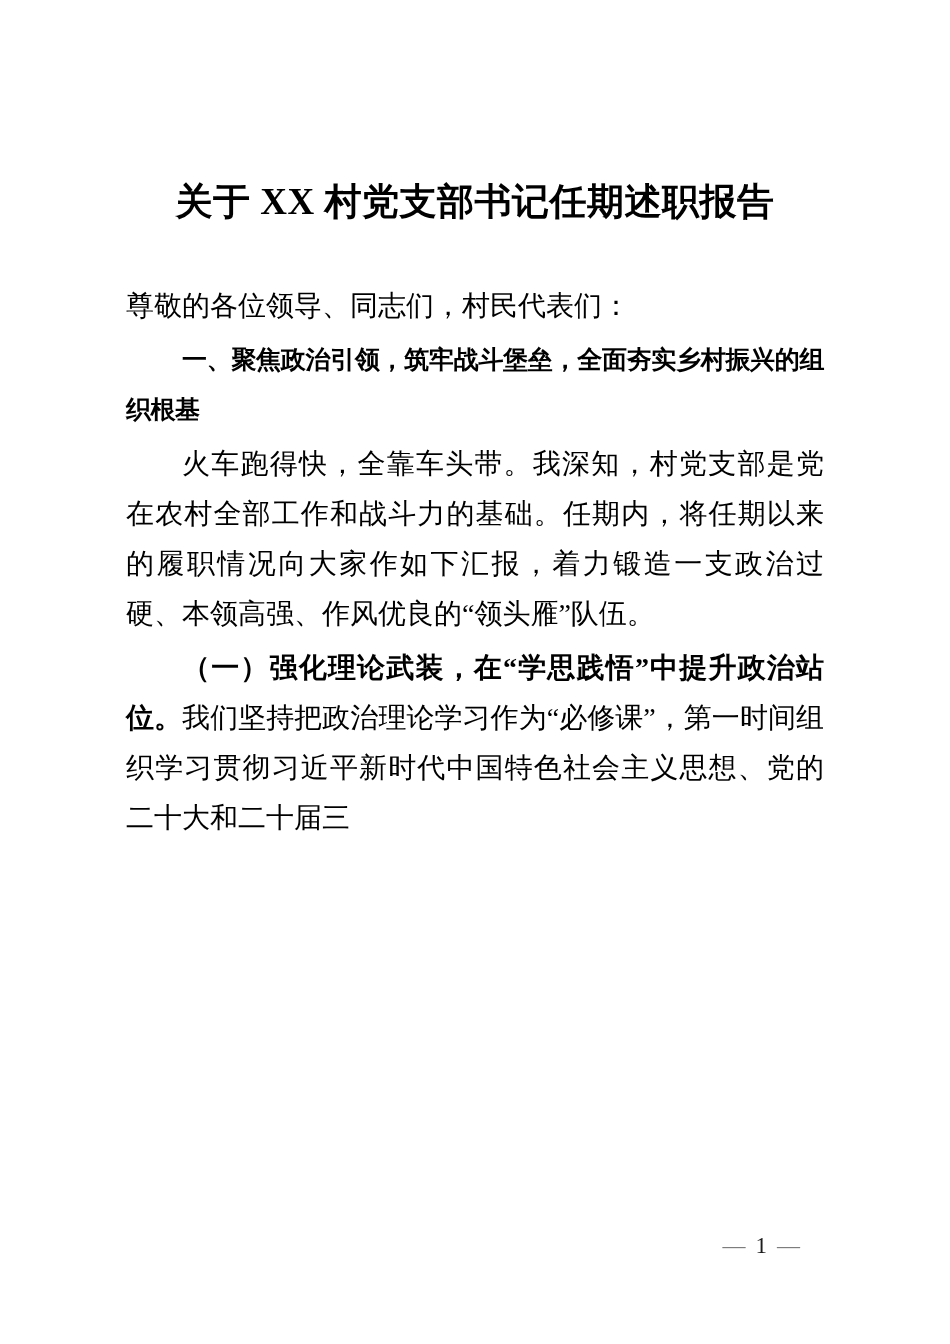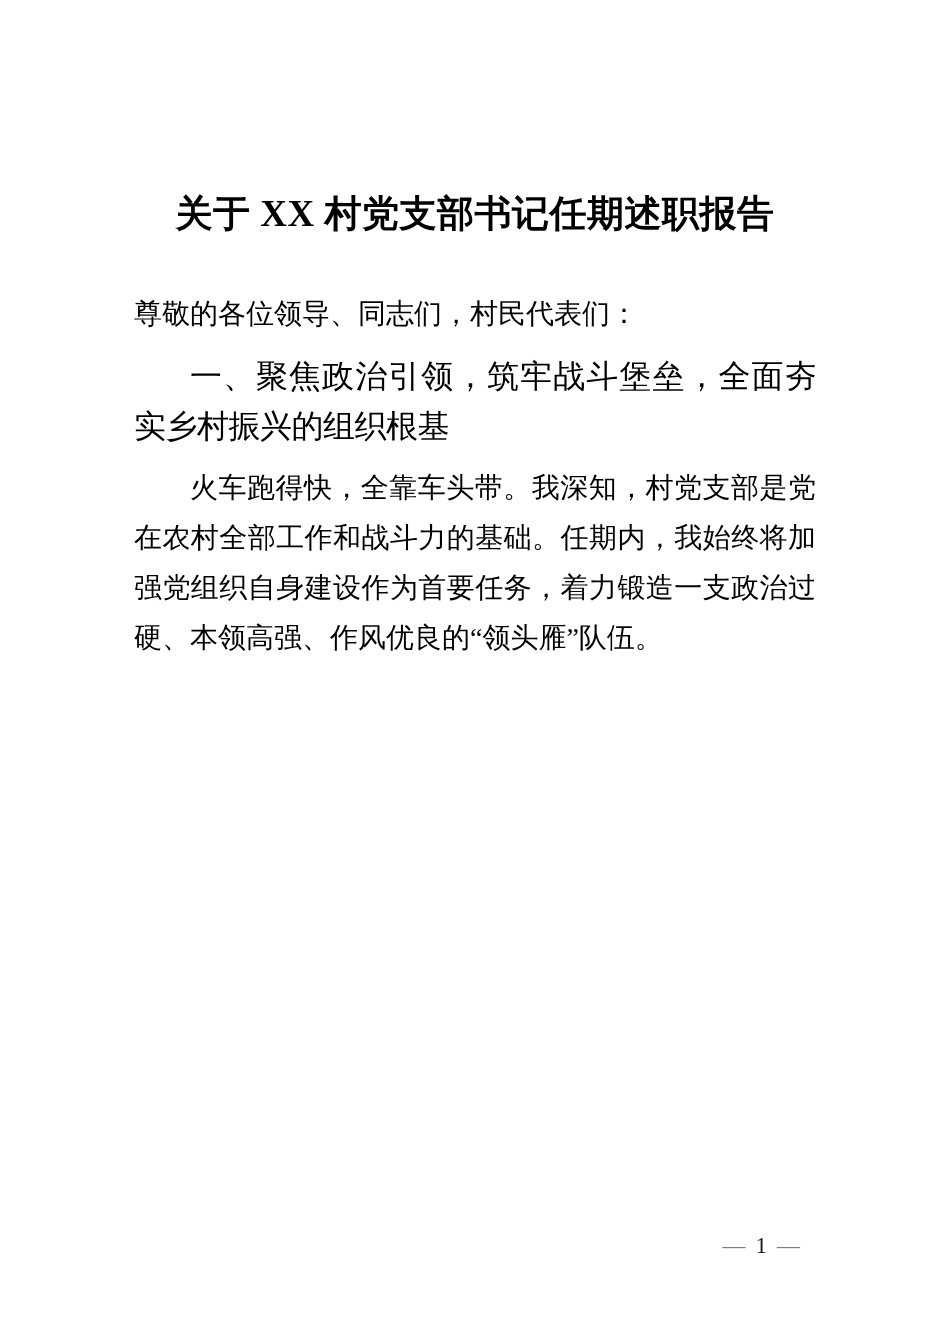--- a/index.html
+++ b/index.html
@@ -17,43 +17,43 @@
   }
   .page{
     position:relative;
     width:950px;height:1344px;
     background:var(--page-bg);
     overflow:hidden;
   }
   .doc-title{
     position:absolute;
     top:176px;left:0;right:0;
-    margin:12px;
+    margin:0;
     text-align:center;
     font-size:37px;
     font-weight:700;
     line-height:52px;
     letter-spacing:0.5px;
   }
   .content{
     position:absolute;
     left:122px;top:277px;
     width:706px;
     font-size:28px;
     line-height:50px;
     text-align:justify;
     text-justify:inter-ideograph;
   }
-  .content p{margin:12px;padding:0;}
+  .content p{margin:4px;padding:0;}
   p.salutation{text-indent:0;}
   p.body{text-indent:56px;}
   p.heading{
     text-indent:56px;
-    font-weight:400;
-    font-size:32px;
+    font-weight:700;
+    font-size:25px;
     letter-spacing:-0.5px;
   }
   .lead{font-weight:700;}
   .footer{
     position:absolute;
     top:1231px;
     right:150px;
     font-size:23px;
     line-height:30px;
     white-space:nowrap;
@@ -71,18 +71,19 @@
 <body>
 
 <div class="page">
 
   <h1 class="doc-title">关于 XX 村党支部书记任期述职报告</h1>
 
   <div class="content">
 
   <p class="salutation"><span class="rest">尊敬的各位领导、同志们，村民代表们：</span></p>
       <p class="heading"><span class="rest">一、聚焦政治引领，筑牢战斗堡垒，全面夯实乡村振兴的组织根基</span></p>
-      <p class="body"><span class="rest">火车跑得快，全靠车头带。我深知，村党支部是党在农村全部工作和战斗力的基础。任期内，我始终将加强党组织自身建设作为首要任务，着力锻造一支政治过硬、本领高强、作风优良的“领头雁”队伍。</span></p>
+      <p class="body"><span class="rest">火车跑得快，全靠车头带。我深知，村党支部是党在农村全部工作和战斗力的基础。任期内，将任期以来的履职情况向大家作如下汇报，着力锻造一支政治过硬、本领高强、作风优良的“领头雁”队伍。</span></p>
+      <p class="body"><span class="lead">（一）强化理论武装，在“学思践悟”中提升政治站位。</span><span class="rest">我们坚持把政治理论学习作为“必修课”，第一时间组织学习贯彻习近平新时代中国特色社会主义思想、党的二十大和二十届三</span></p>
     </div>
 
   <div class="footer"><span class="dash">—</span><span class="page-num">1</span><span class="dash">—</span></div>
 
 </div>
 
 </body></html>

